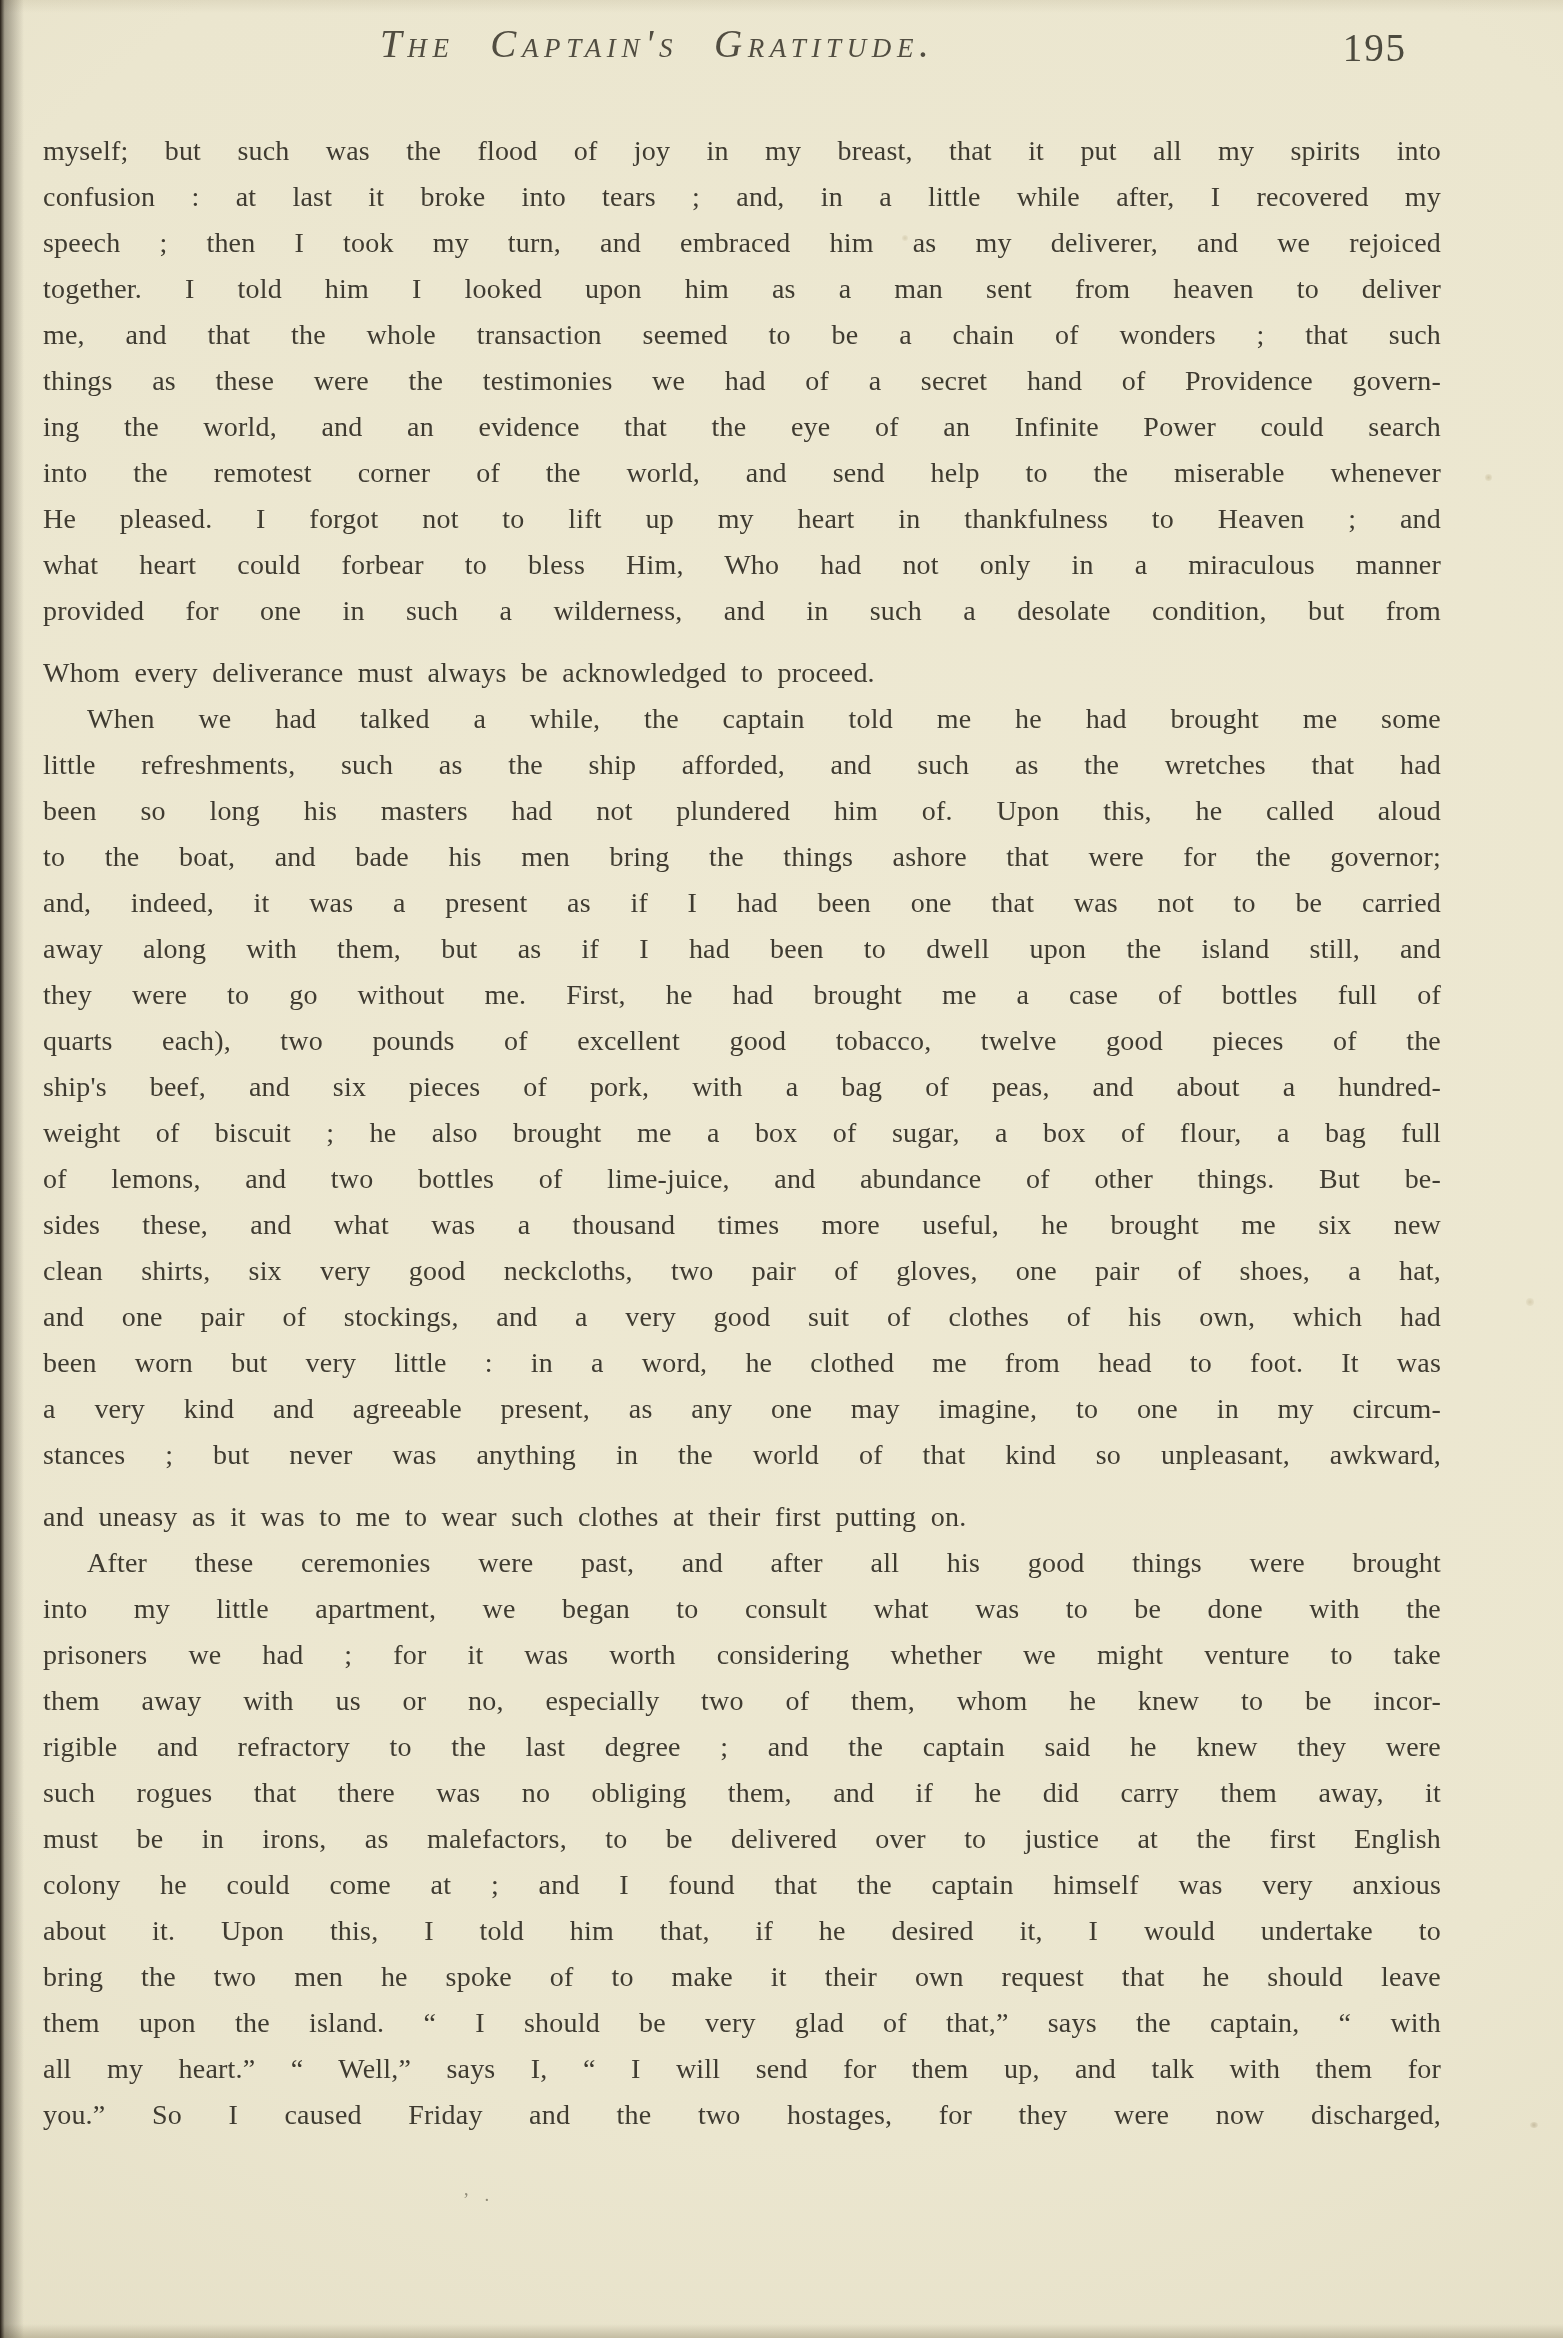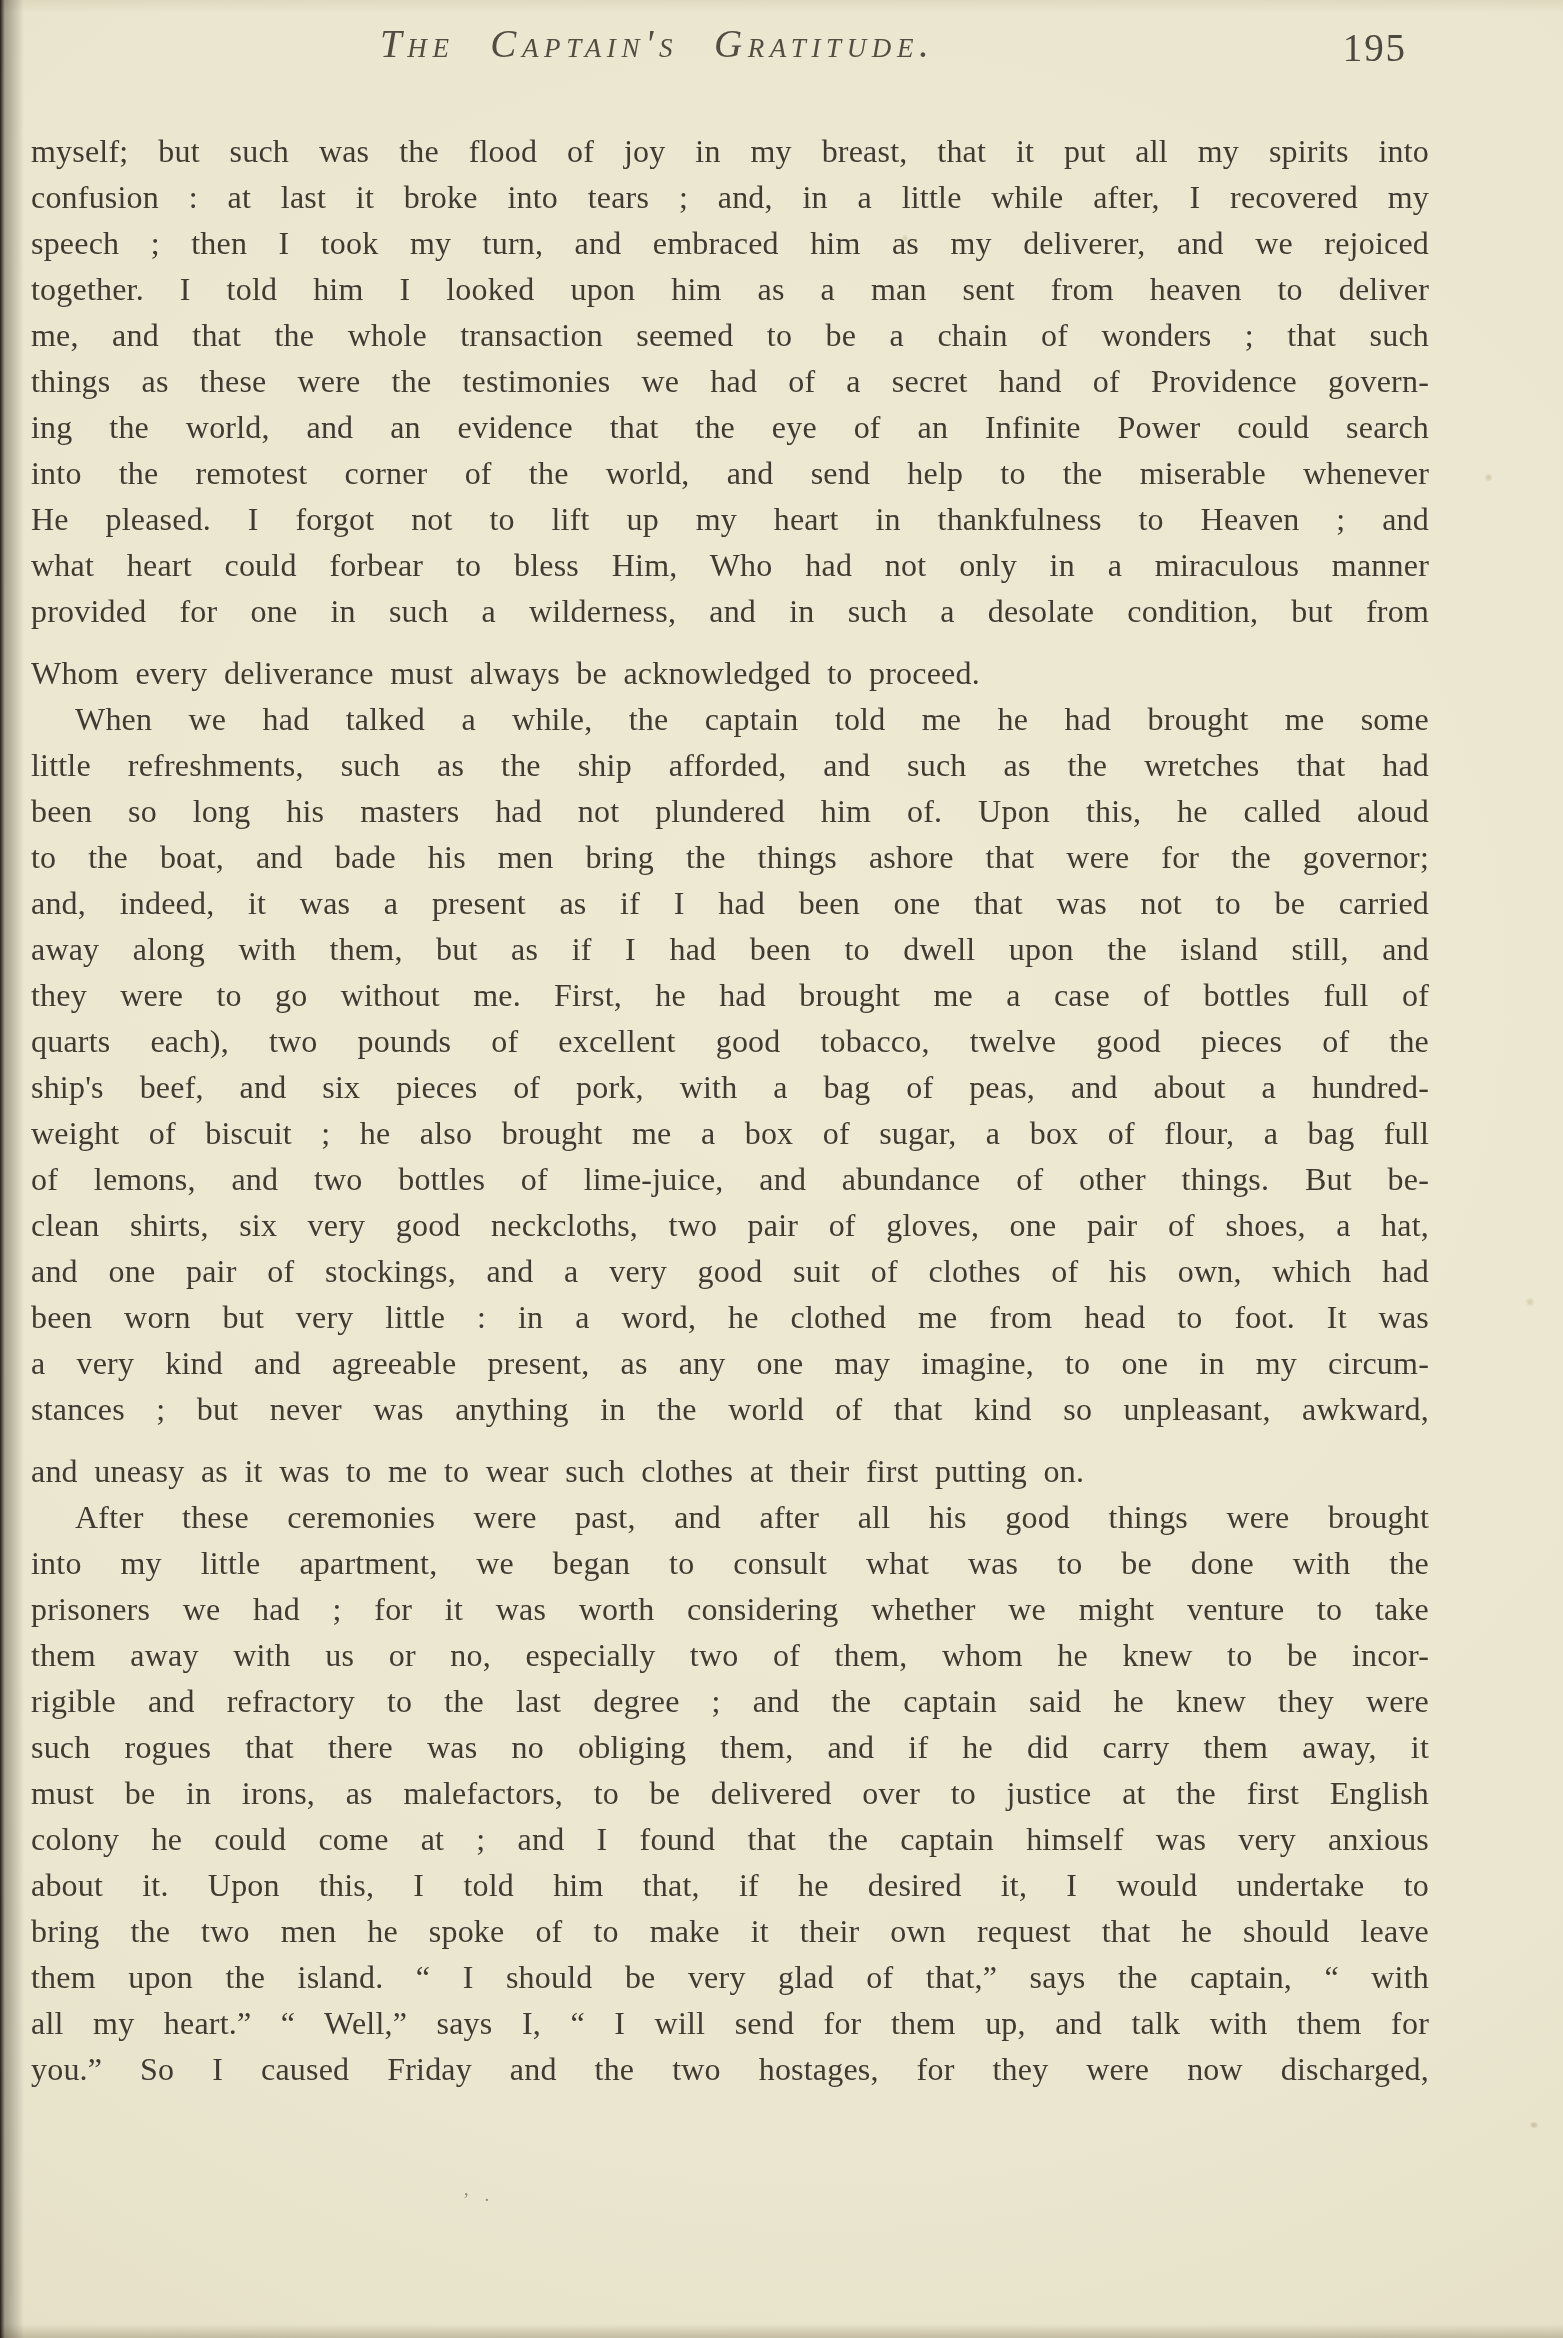--- a/index.html
+++ b/index.html
@@ -39,23 +39,23 @@
     top: 28px;
     right: 176px;
     font-size: 39px;
     line-height: 1;
     letter-spacing: 1.9px;
     color: #4c4a3e;
   }
   .body-text {
     position: absolute;
     top: 128px;
-    left: 31px;
+    left: 43px;
     width: 1398px;
-    font-size: 32px;
+    font-size: 28px;
     letter-spacing: 0.2px;
   }
   .line {
     line-height: 46px;
     height: 46px;
     text-align: justify;
     text-align-last: left;
   }
   .line.j {
     text-align-last: justify;
@@ -111,20 +111,21 @@
       <div class="line j">little refreshments, such as the ship afforded, and such as the wretches that had</div>
       <div class="line j">been so long his masters had not plundered him of. Upon this, he called aloud</div>
       <div class="line j">to the boat, and bade his men bring the things ashore that were for the governor;</div>
       <div class="line j">and, indeed, it was a present as if I had been one that was not to be carried</div>
       <div class="line j">away along with them, but as if I had been to dwell upon the island still, and</div>
       <div class="line j">they were to go without me. First, he had brought me a case of bottles full of</div>
       <div class="line j">quarts each), two pounds of excellent good tobacco, twelve good pieces of the</div>
       <div class="line j">ship's beef, and six pieces of pork, with a bag of peas, and about a hundred-</div>
       <div class="line j">weight of biscuit ; he also brought me a box of sugar, a box of flour, a bag full</div>
       <div class="line j">of lemons, and two bottles of lime-juice, and abundance of other things. But be-</div>
+      <div class="line j">sides these, and what was a thousand times more useful, he brought me six new</div>
       <div class="line j">clean shirts, six very good neckcloths, two pair of gloves, one pair of shoes, a hat,</div>
       <div class="line j">and one pair of stockings, and a very good suit of clothes of his own, which had</div>
       <div class="line j">been worn but very little : in a word, he clothed me from head to foot. It was</div>
       <div class="line j">a very kind and agreeable present, as any one may imagine, to one in my circum-</div>
       <div class="line j">stances ; but never was anything in the world of that kind so unpleasant, awkward,</div>
       <div class="line nj">and uneasy as it was to me to wear such clothes at their first putting on.</div>
       <div class="line j ind">After these ceremonies were past, and after all his good things were brought</div>
       <div class="line j">into my little apartment, we began to consult what was to be done with the</div>
       <div class="line j">prisoners we had ; for it was worth considering whether we might venture to take</div>
       <div class="line j">them away with us or no, especially two of them, whom he knew to be incor-</div>

